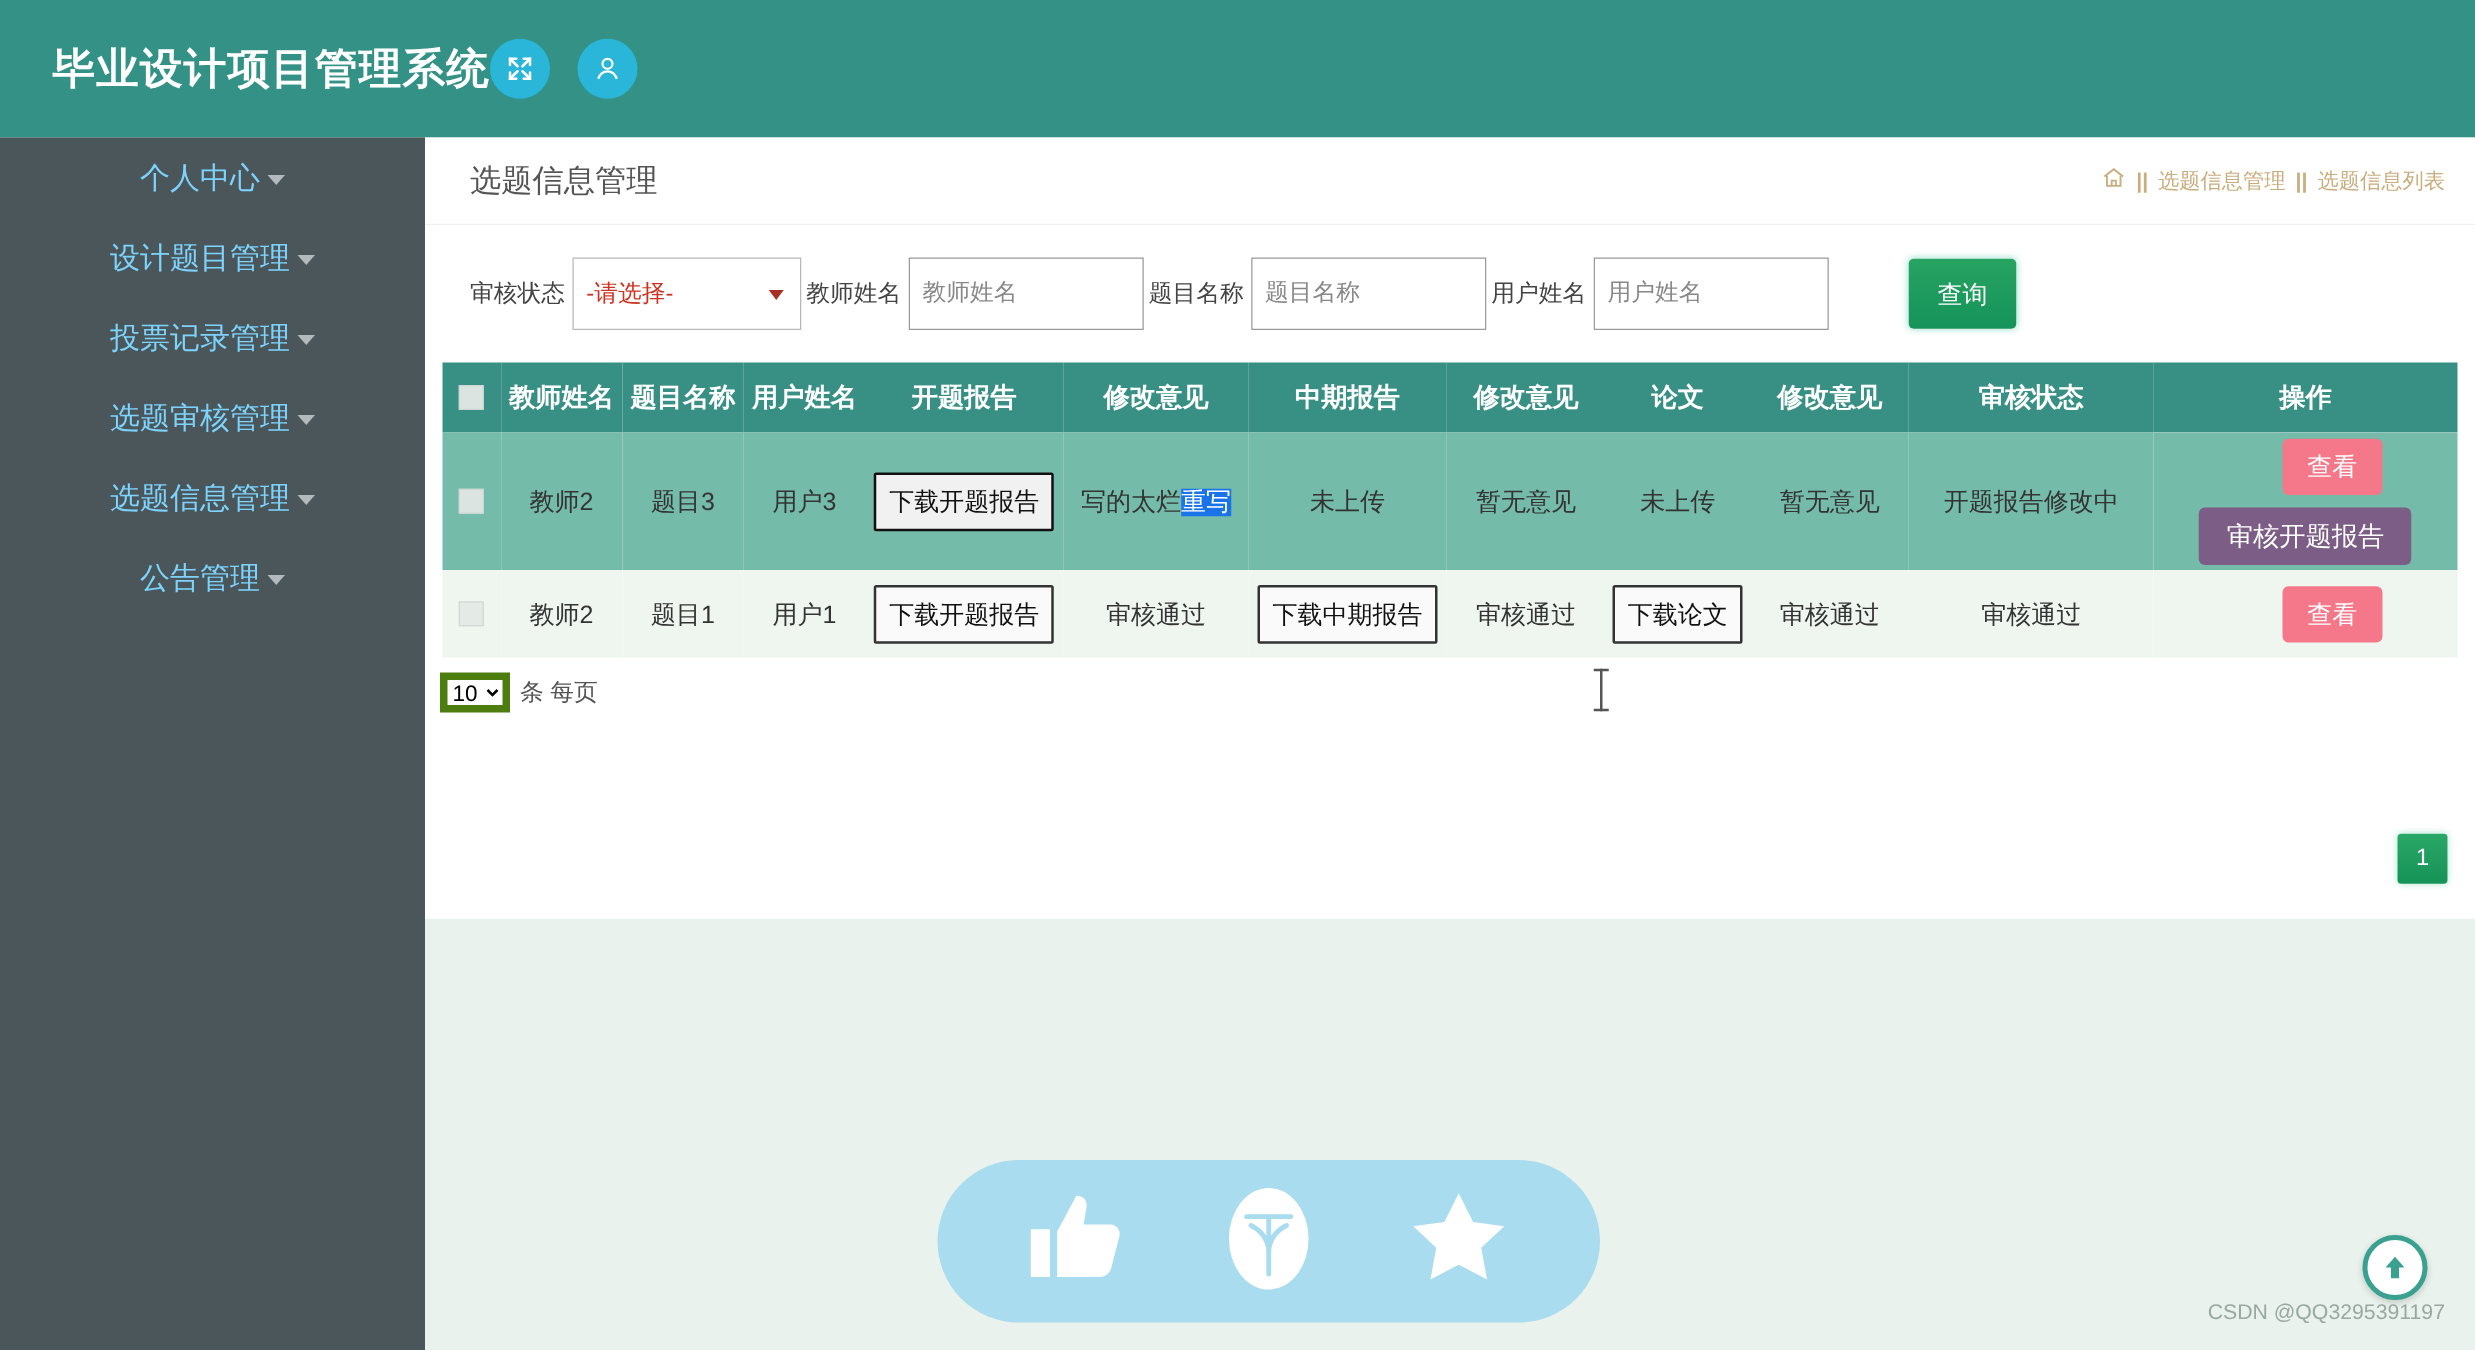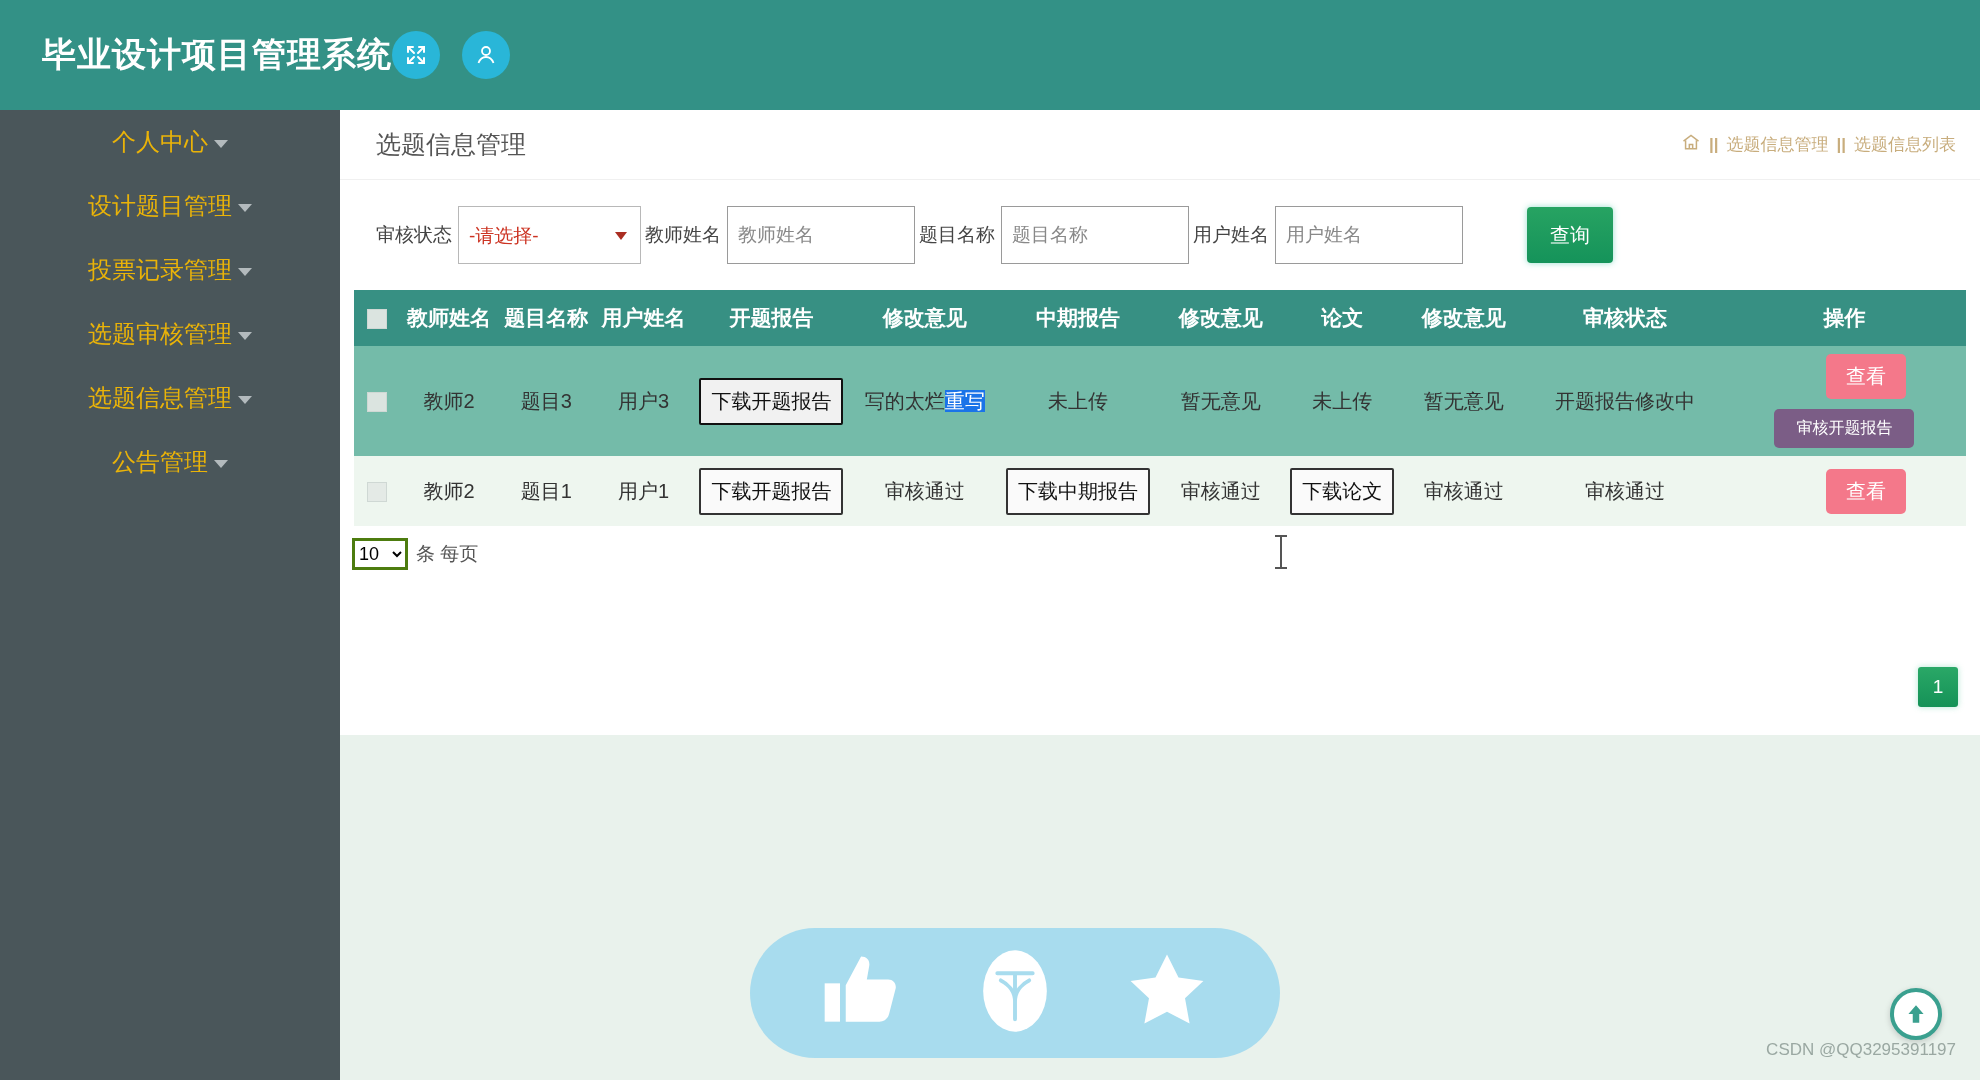--- a/index.html
+++ b/index.html
@@ -25,21 +25,21 @@
   }
   .circ-btn svg { display:block; }
 
   
   #sidebar {
     position:absolute; left:0; top:110px; width:340px; height:970px;
     background:#4a565a;
   }
   .side-item {
     height:64px; display:flex; align-items:center; justify-content:center;
-    color:#eab308; font-size:24px; cursor:pointer; gap:6px; white-space:nowrap;text-align:center;
+    color:#7dd3fc; font-size:24px; cursor:pointer; gap:6px; white-space:nowrap;text-align:center;
   }
   .caret {
     width:0; height:0; border-left:7px solid transparent; border-right:7px solid transparent;
     border-top:8px solid #b3babd; margin-top:4px;
   }
 
   
   #content {
     position:absolute; left:340px; top:110px; width:1640px; height:625px;
     background:#ffffff;
@@ -107,38 +107,38 @@
   tr.row-light .dl-btn { background:#fafafa; border:2px solid #333; }
   .sel-text { background:#1a73e8; color:#fff; }
   .op-cell { position:relative; }
   .btn-view {
     display:inline-block; background:#f4788a; color:#fff; font-size:20px;
     padding:9px 20px; border-radius:5px; cursor:pointer; border:none;
     font-family:"Liberation Sans",sans-serif;
     margin-left:43px;
   }
   .btn-audit {
-    display:inline-block; background:#7b5d86; color:#fff; font-size:16px;
+    display:inline-block; background:#7b5d86; color:#fff; font-size:21px;
     padding:9px 22px; border-radius:5px; cursor:pointer; border:none;
     margin-top:10px; font-family:"Liberation Sans",sans-serif; white-space:nowrap;
   }
   #text-caret {
     position:absolute; left:940px; top:425px; width:2px; height:34px;
     background:#555;
   }
   #text-caret::before, #text-caret::after {
     content:""; position:absolute; left:-5px; width:12px; height:2px; background:#555;
   }
   #text-caret::before { top:0; }
   #text-caret::after { bottom:0; }
 
   
   #pager { display:flex; align-items:center; padding:12px 0 0 12px; }
   #page-size {
-    width:56px; height:32px; font-size:18px; border:3px solid #4d7c0f;
+    width:56px; height:32px; font-size:18px; border:6px solid #4d7c0f;
     background:#fff; font-family:"Liberation Sans",sans-serif; cursor:pointer;
   }
   #pager-text { font-size:19px; color:#555; margin-left:8px; }
   #page-num {
     position:absolute; right:22px; bottom:28px; width:40px; height:40px;
     background:linear-gradient(#2aa867,#159257); color:#fff; font-size:19px;
     display:flex; align-items:center; justify-content:center; border-radius:3px;
     cursor:pointer; box-shadow:0 0 6px rgba(160,225,200,.8);
   }
 

